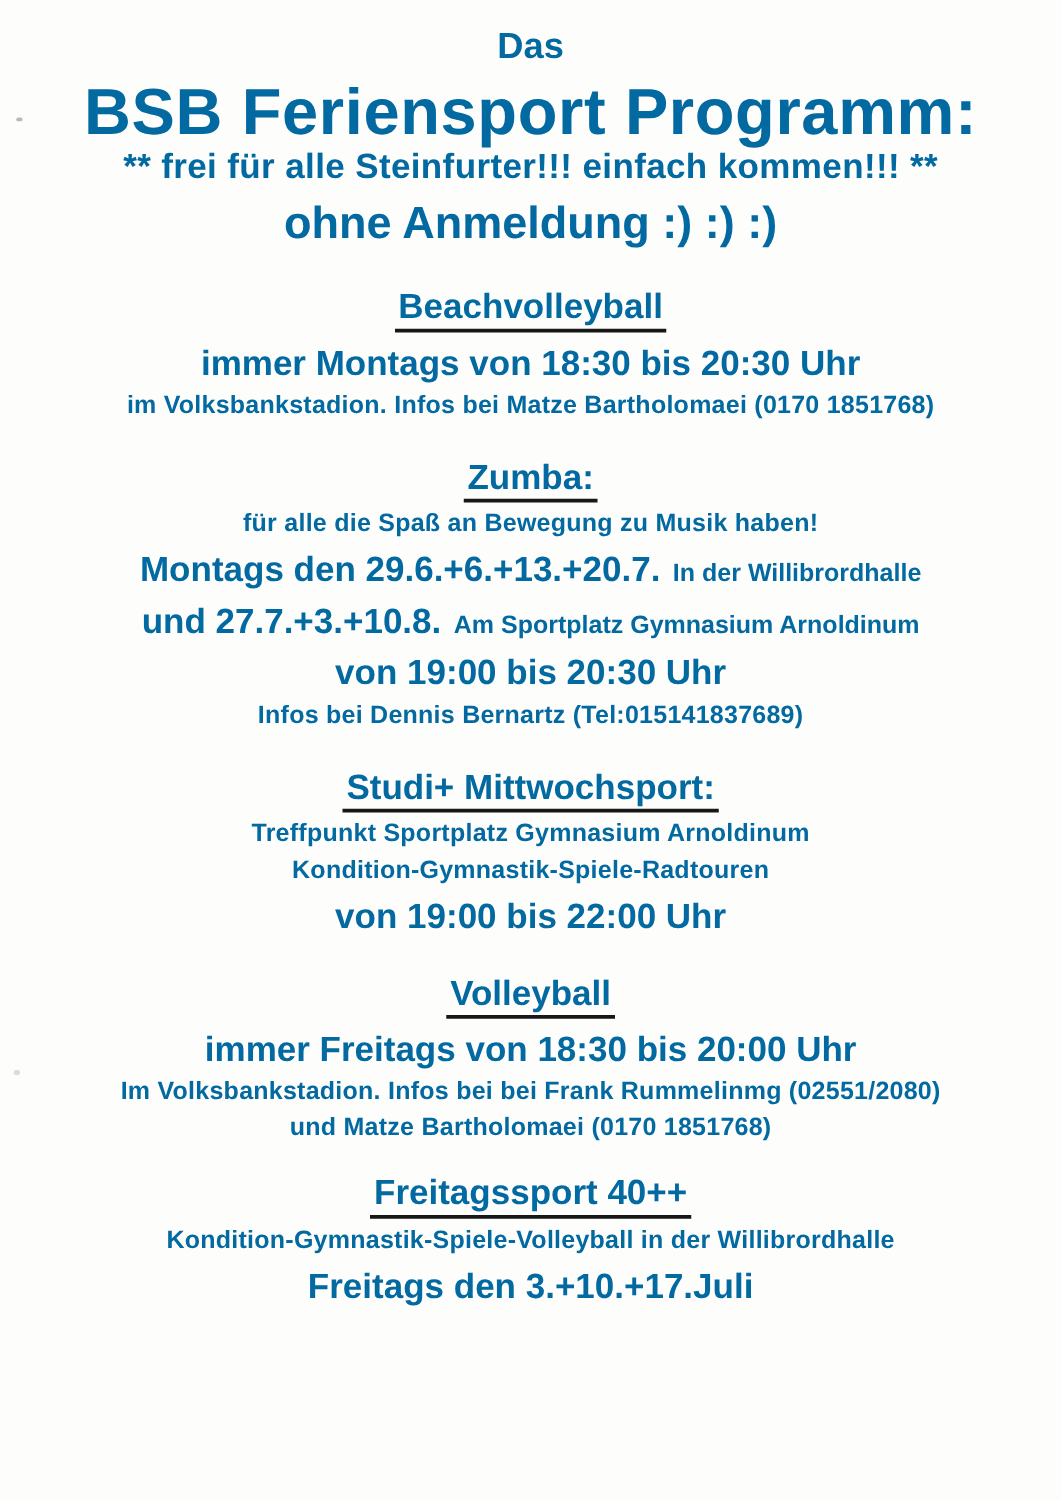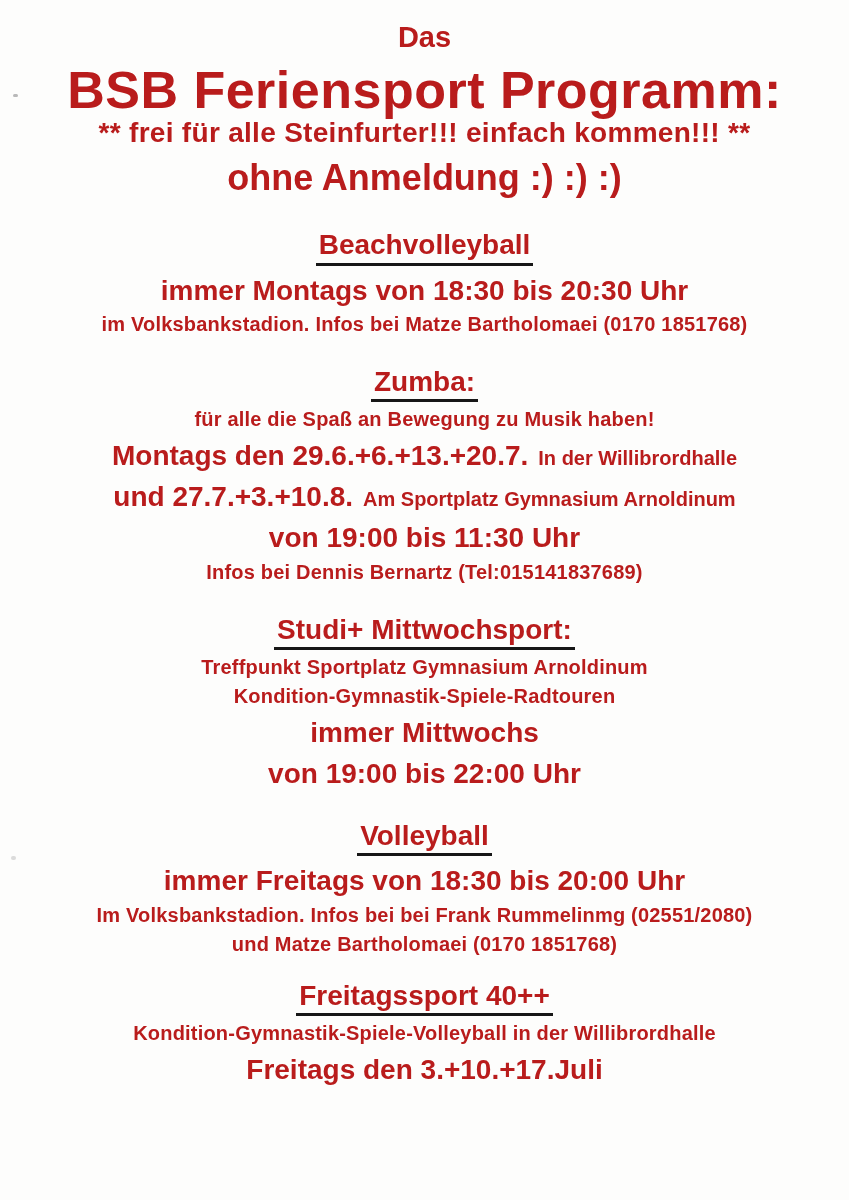--- a/index.html
+++ b/index.html
@@ -1,21 +1,21 @@
 <!DOCTYPE html>
 <html><head>
 <meta charset="utf-8">
 <style>
   html, body { margin: 0; padding: 0; }
   .page {
     position: relative;
     width: 849px;
     height: 1200px;
     background: #fdfdfc;
-    color: #b91c1c;
+    color: #0369a1;
     font-family: "Liberation Sans", sans-serif;
     font-weight: 700;
     text-align: center;
     overflow: hidden;
     box-sizing: border-box;
   }
   .das       { padding-top: 22px; font-size: 29px; line-height: 1.1; }
   .title     { font-size: 52px; line-height: 1.05; margin-top: 9px; letter-spacing: 0.5px; }
   .sub       { font-size: 28px; letter-spacing: 0.3px; }
   .note      { font-size: 36px; margin-top: 8px; }
@@ -65,31 +65,30 @@
     <div class="heading">
       <span>Zumba:</span>
     </div>
     <div class="sm">für alle die Spaß an Bewegung zu Musik haben!</div>
     <div class="lg">
       <span>Montags den 29.6.+6.+13.+20.7.</span><span class="inline-note">In der Willibrordhalle</span>
     </div>
     <div class="lg">
       <span>und 27.7.+3.+10.8.</span><span class="inline-note">Am Sportplatz Gymnasium Arnoldinum</span>
     </div>
-    <div class="lg">von 19:00 bis 11:30 Uhr</div>
+    <div class="lg">von 19:00 bis 20:30 Uhr</div>
     <div class="sm">Infos bei Dennis Bernartz (Tel:015141837689)</div>
   </div>
 
   <div class="section">
     <div class="heading">
       <span>Studi+ Mittwochsport:</span>
     </div>
     <div class="sm">Treffpunkt Sportplatz Gymnasium Arnoldinum</div>
     <div class="sm">Kondition-Gymnastik-Spiele-Radtouren</div>
-    <div class="lg">immer Mittwochs</div>
     <div class="lg">von 19:00 bis 22:00 Uhr</div>
   </div>
 
   <div class="section">
     <div class="heading">
       <span>Volleyball</span>
     </div>
     <div class="lg">immer Freitags von 18:30 bis 20:00 Uhr</div>
     <div class="sm">Im Volksbankstadion. Infos bei bei Frank Rummelinmg (02551/2080)</div>
     <div class="sm">und Matze Bartholomaei (0170 1851768)</div>

